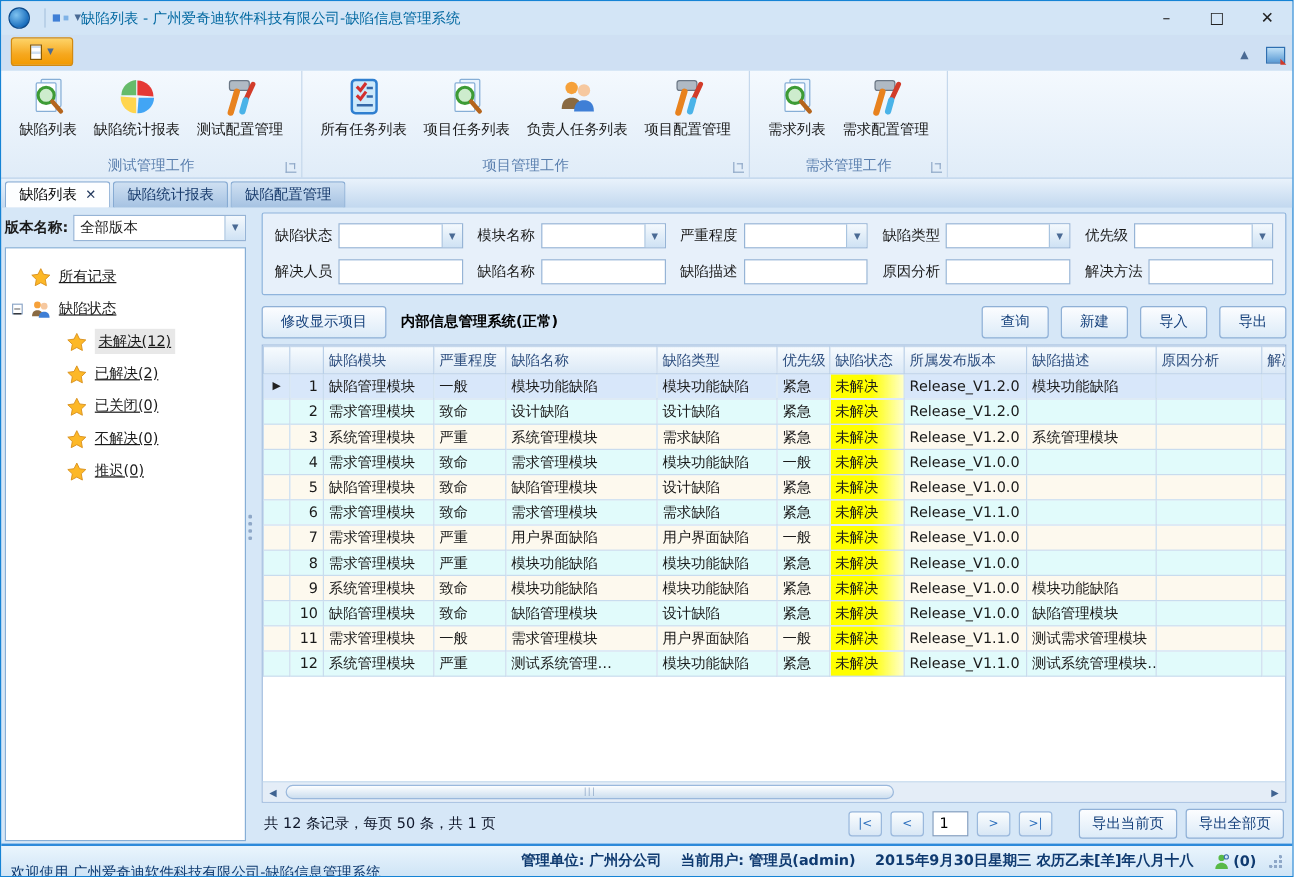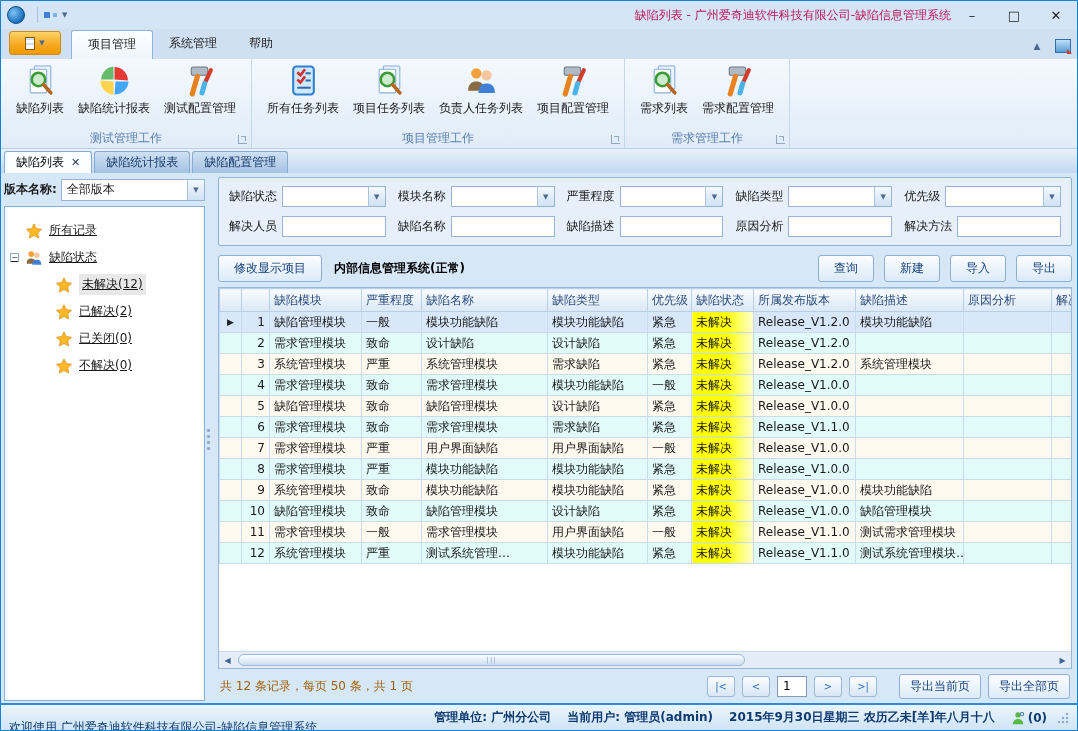--- a/index.html
+++ b/index.html
@@ -10,21 +10,21 @@
   
   .titlebar { height:28px; background:#d3e5f6; display:flex; align-items:center; flex:0 0 auto; }
   .app-icon { width:18px; height:18px; margin:0 6px 0 6px; border-radius:50%;
               background: radial-gradient(circle at 35% 35%, #7ec2f0, #1b6fbe 70%, #0d4b8c);
               border:1px solid #0d4b8c; }
   .qat-sep { width:1px; height:16px; background:#aac4de; margin:0 6px; }
   .qat-icon { display:flex; align-items:center; gap:3px; }
   .qat-icon .sq { width:6px; height:6px; background:#3f7fd6; display:inline-block; }
   .qat-icon .sq.small { width:4px; height:4px; background:#7fb2e6; }
   .dd-arrow { font-size:7px; color:#4a6a94; }
-  .title-text { flex:1; text-align:right; color:#be185d; }
+  .title-text { flex:1; text-align:left; color:#0369a1; }
   .win-ctrls { display:flex; height:100%; }
   .win-btn { width:42px; height:100%; display:flex; align-items:center; justify-content:center;
              font-size:13px; color:#222; }
 
   
   .ribbon-tabs { height:30px; background:#cfe0f3; display:flex; align-items:flex-end; padding:0 6px; flex:0 0 auto; }
   .app-menu { width:52px; height:24px; margin:0 10px 2px 2px; align-self:center;
               background:linear-gradient(#fdd469,#f6a81f 60%, #f39a00); border:1px solid #d28a12;
               border-radius:3px; display:flex; align-items:center; justify-content:center; gap:4px; }
   .app-menu .doc-glyph { width:10px; height:13px; background:#fff; border:1px solid #8a5a00;
@@ -125,21 +125,21 @@
   .hscroll { height:17px; flex:0 0 auto; background:#e4edf7; border-top:1px solid #c9dcee;
              display:flex; align-items:center; }
   .hs-arrow { width:17px; text-align:center; color:#3f6391; font-size:8px; }
   .hs-track { flex:1; align-self:stretch; position:relative; }
   .hs-thumb { position:absolute; left:2px; top:2px; bottom:2px; width:62%;
               background:linear-gradient(#fdfeff,#ccdeef); border:1px solid #9ab8dc; border-radius:6px;
               display:flex; align-items:center; justify-content:center; color:#8fa8c8; font-size:7px; letter-spacing:1px; }
 
   
   .pager { height:32px; flex:0 0 auto; display:flex; align-items:center; gap:7px; padding:2px 2px 0; }
-  .pager .summary { color:#a16207; }
+  .pager .summary { color:#0f172a; }
   .p-spacer { flex:1; }
   .pbtn { width:28px; height:21px; display:flex; align-items:center; justify-content:center;
           background:linear-gradient(#fbfdfe,#d8e7f5); border:1px solid #9ab8dc; border-radius:3px;
           color:#2c6fbd; font-size:10px; }
   .page-input { width:30px; height:21px; border:1px solid #7f9cbf; text-align:left; padding:0 5px;
                 font:inherit; background:#fff; }
   .btn.export { padding:3px 10px; }
 
   
   .statusbar { height:27px; flex:0 0 auto; background:linear-gradient(#eaf5fd,#cfe4f6);
@@ -177,25 +177,20 @@
       <span class="win-btn">□</span>
       <span class="win-btn">✕</span>
     </span>
   </div>
 
   <div class="ribbon-tabs">
     <span class="app-menu">
       <span class="doc-glyph"></span>
       <span class="dd-arrow">▼</span>
     </span>
-    <span id="ribbon-tab-slot" style="display: flex;">
-        <span class="rtab active">项目管理</span>
-        <span class="rtab">系统管理</span>
-        <span class="rtab">帮助</span>
-      </span>
     <span class="ribbon-right">
       <span class="chevron-btn">▲</span>
       <span class="help-glyph"></span>
     </span>
   </div>
 
   <div class="ribbon-body" id="ribbon-body-slot">
       <div class="rgroup">
         <div class="rgroup-items">
           <span class="rbutton">
@@ -393,20 +388,28 @@
               <span class="tree-label">已关闭(0)</span>
             </div>
             <div class="tree-item lvl2">
               <span class="icon">
                 <svg viewBox="0 0 24 24">
                   <polygon points="12,2.5 15.1,8.8 22,9.7 17,14.5 18.2,21.4 12,18.1 5.8,21.4 7,14.5 2,9.7 8.9,8.8" fill="#fdb827" stroke="#d78f1c"></polygon>
                 </svg>
               </span>
               <span class="tree-label">不解决(0)</span>
             </div>
+            <div class="tree-item lvl2">
+              <span class="icon">
+                <svg viewBox="0 0 24 24">
+                  <polygon points="12,2.5 15.1,8.8 22,9.7 17,14.5 18.2,21.4 12,18.1 5.8,21.4 7,14.5 2,9.7 8.9,8.8" fill="#fdb827" stroke="#d78f1c"></polygon>
+                </svg>
+              </span>
+              <span class="tree-label">推迟(0)</span>
+            </div>
           </div>
       </div>
     </div>
 
     <div class="splitter">
         <i></i>
         <i></i>
         <i></i>
         <i></i>
       </div>

